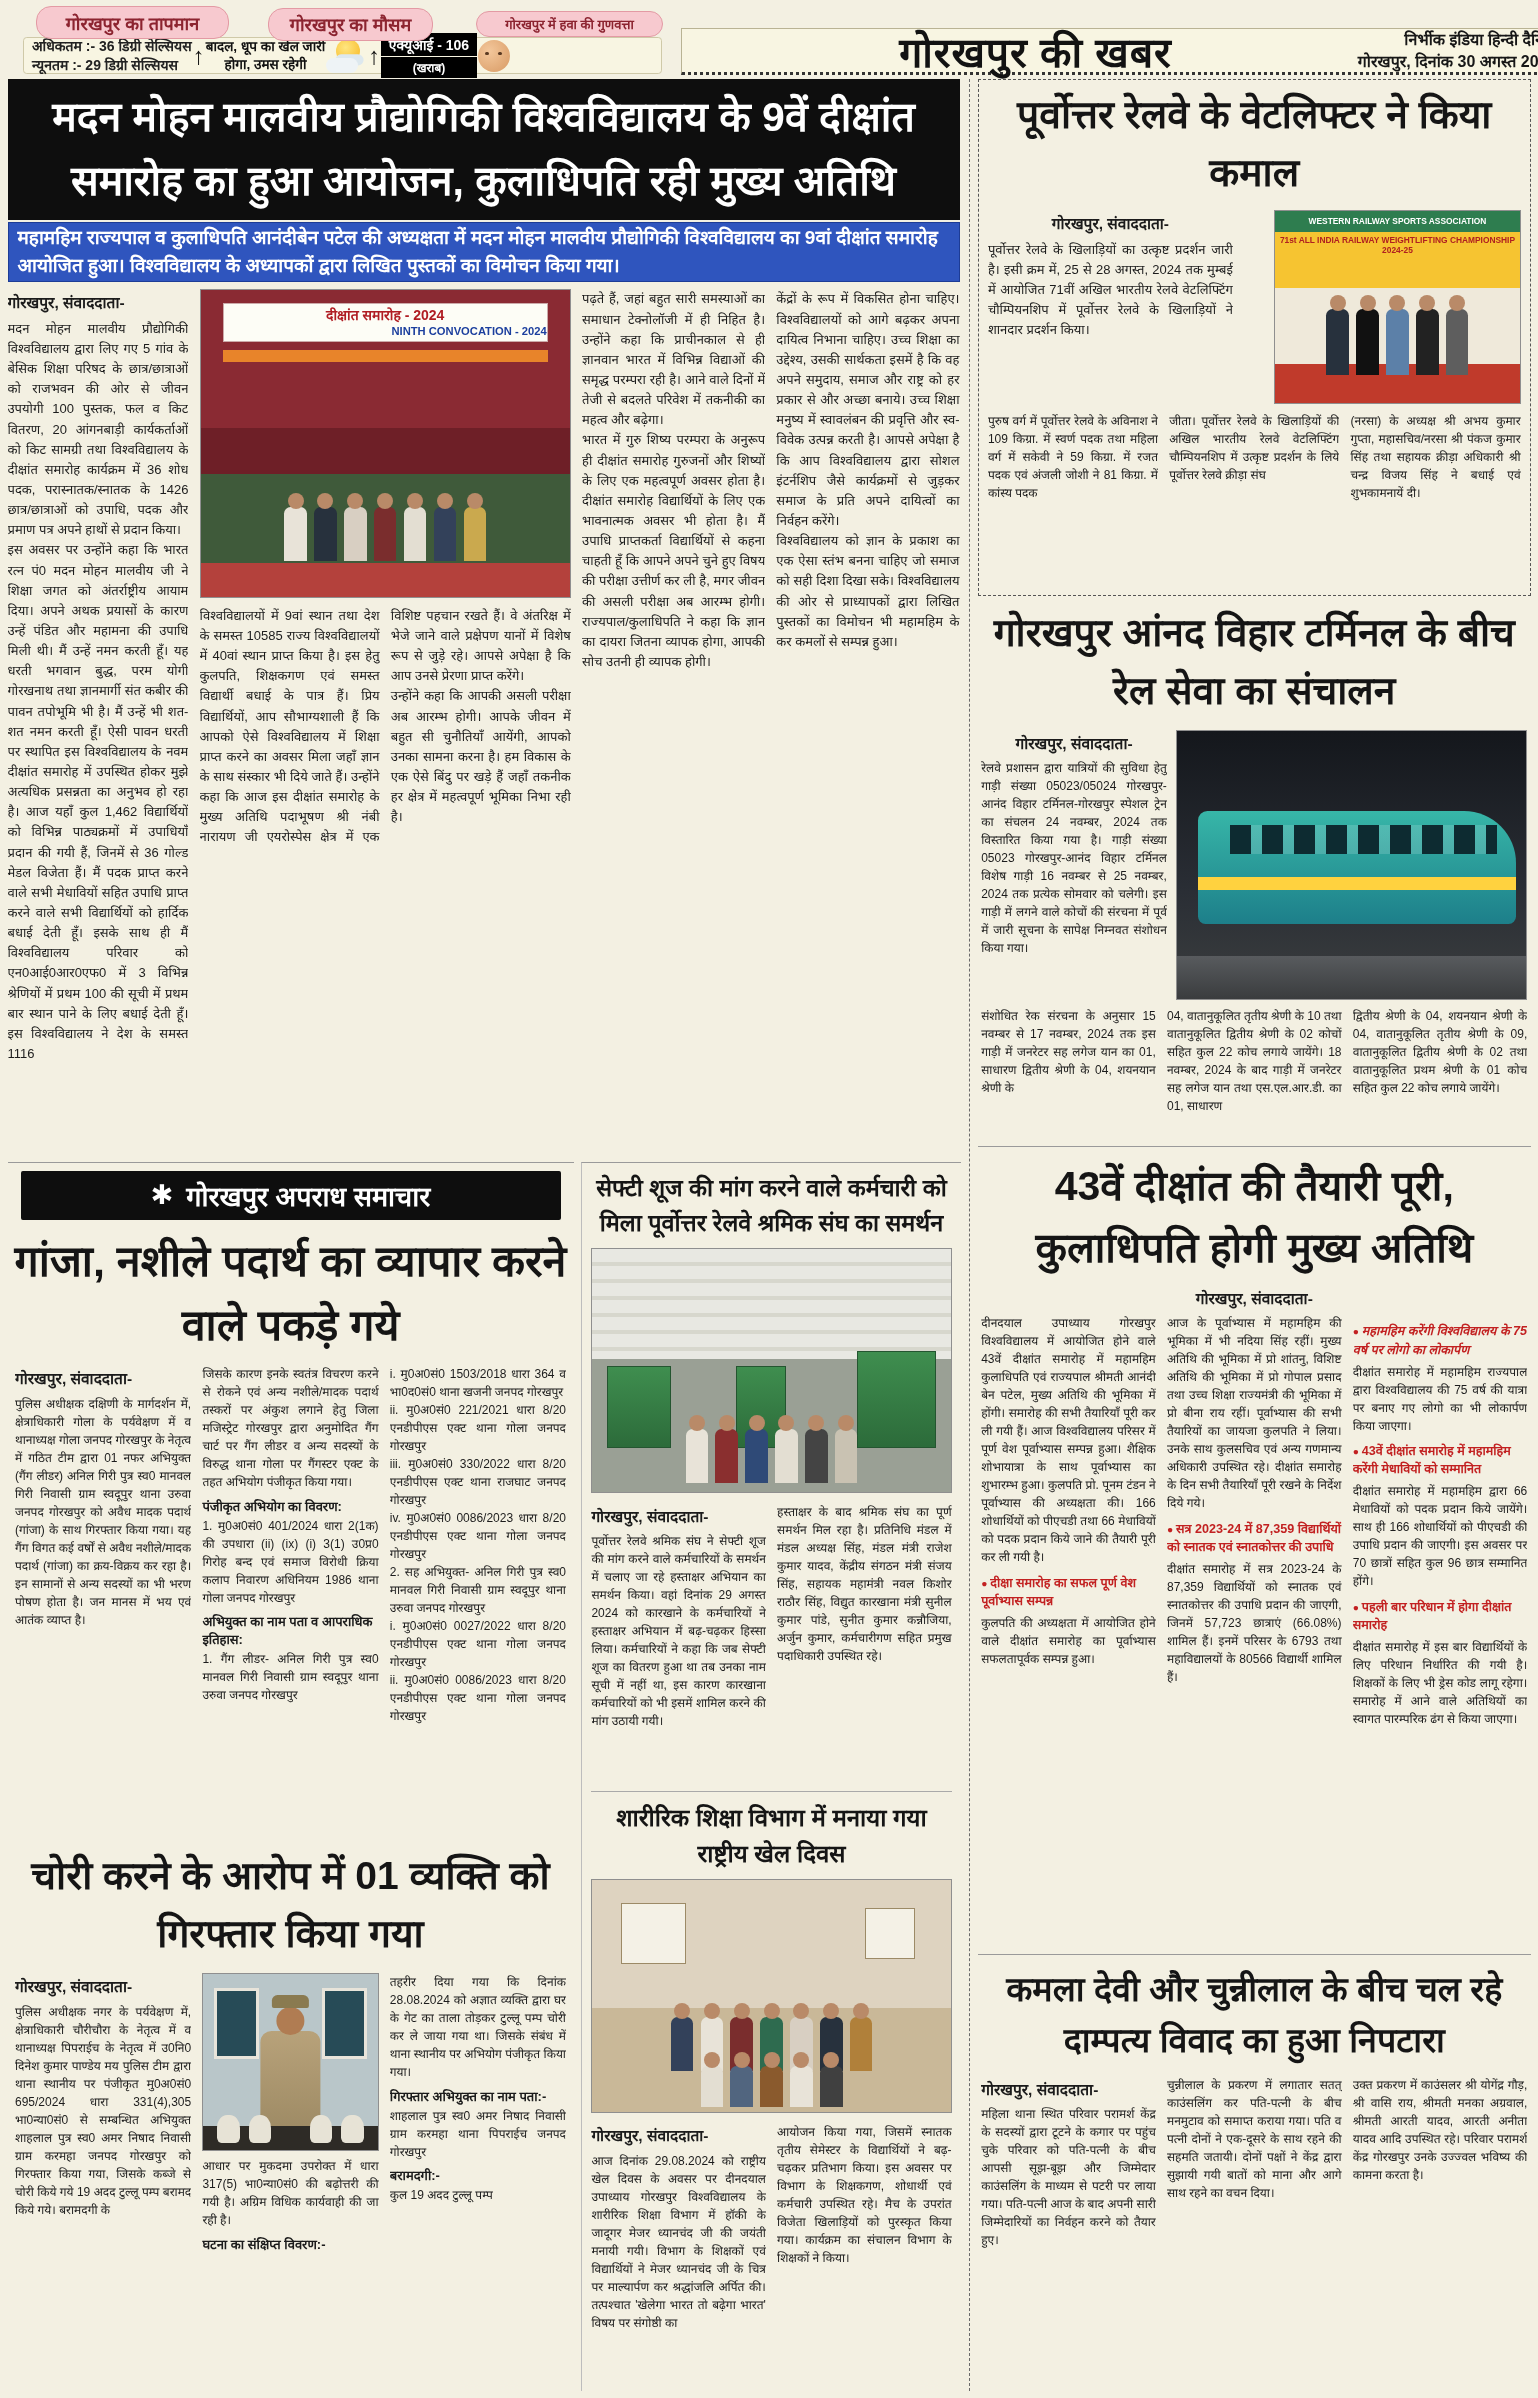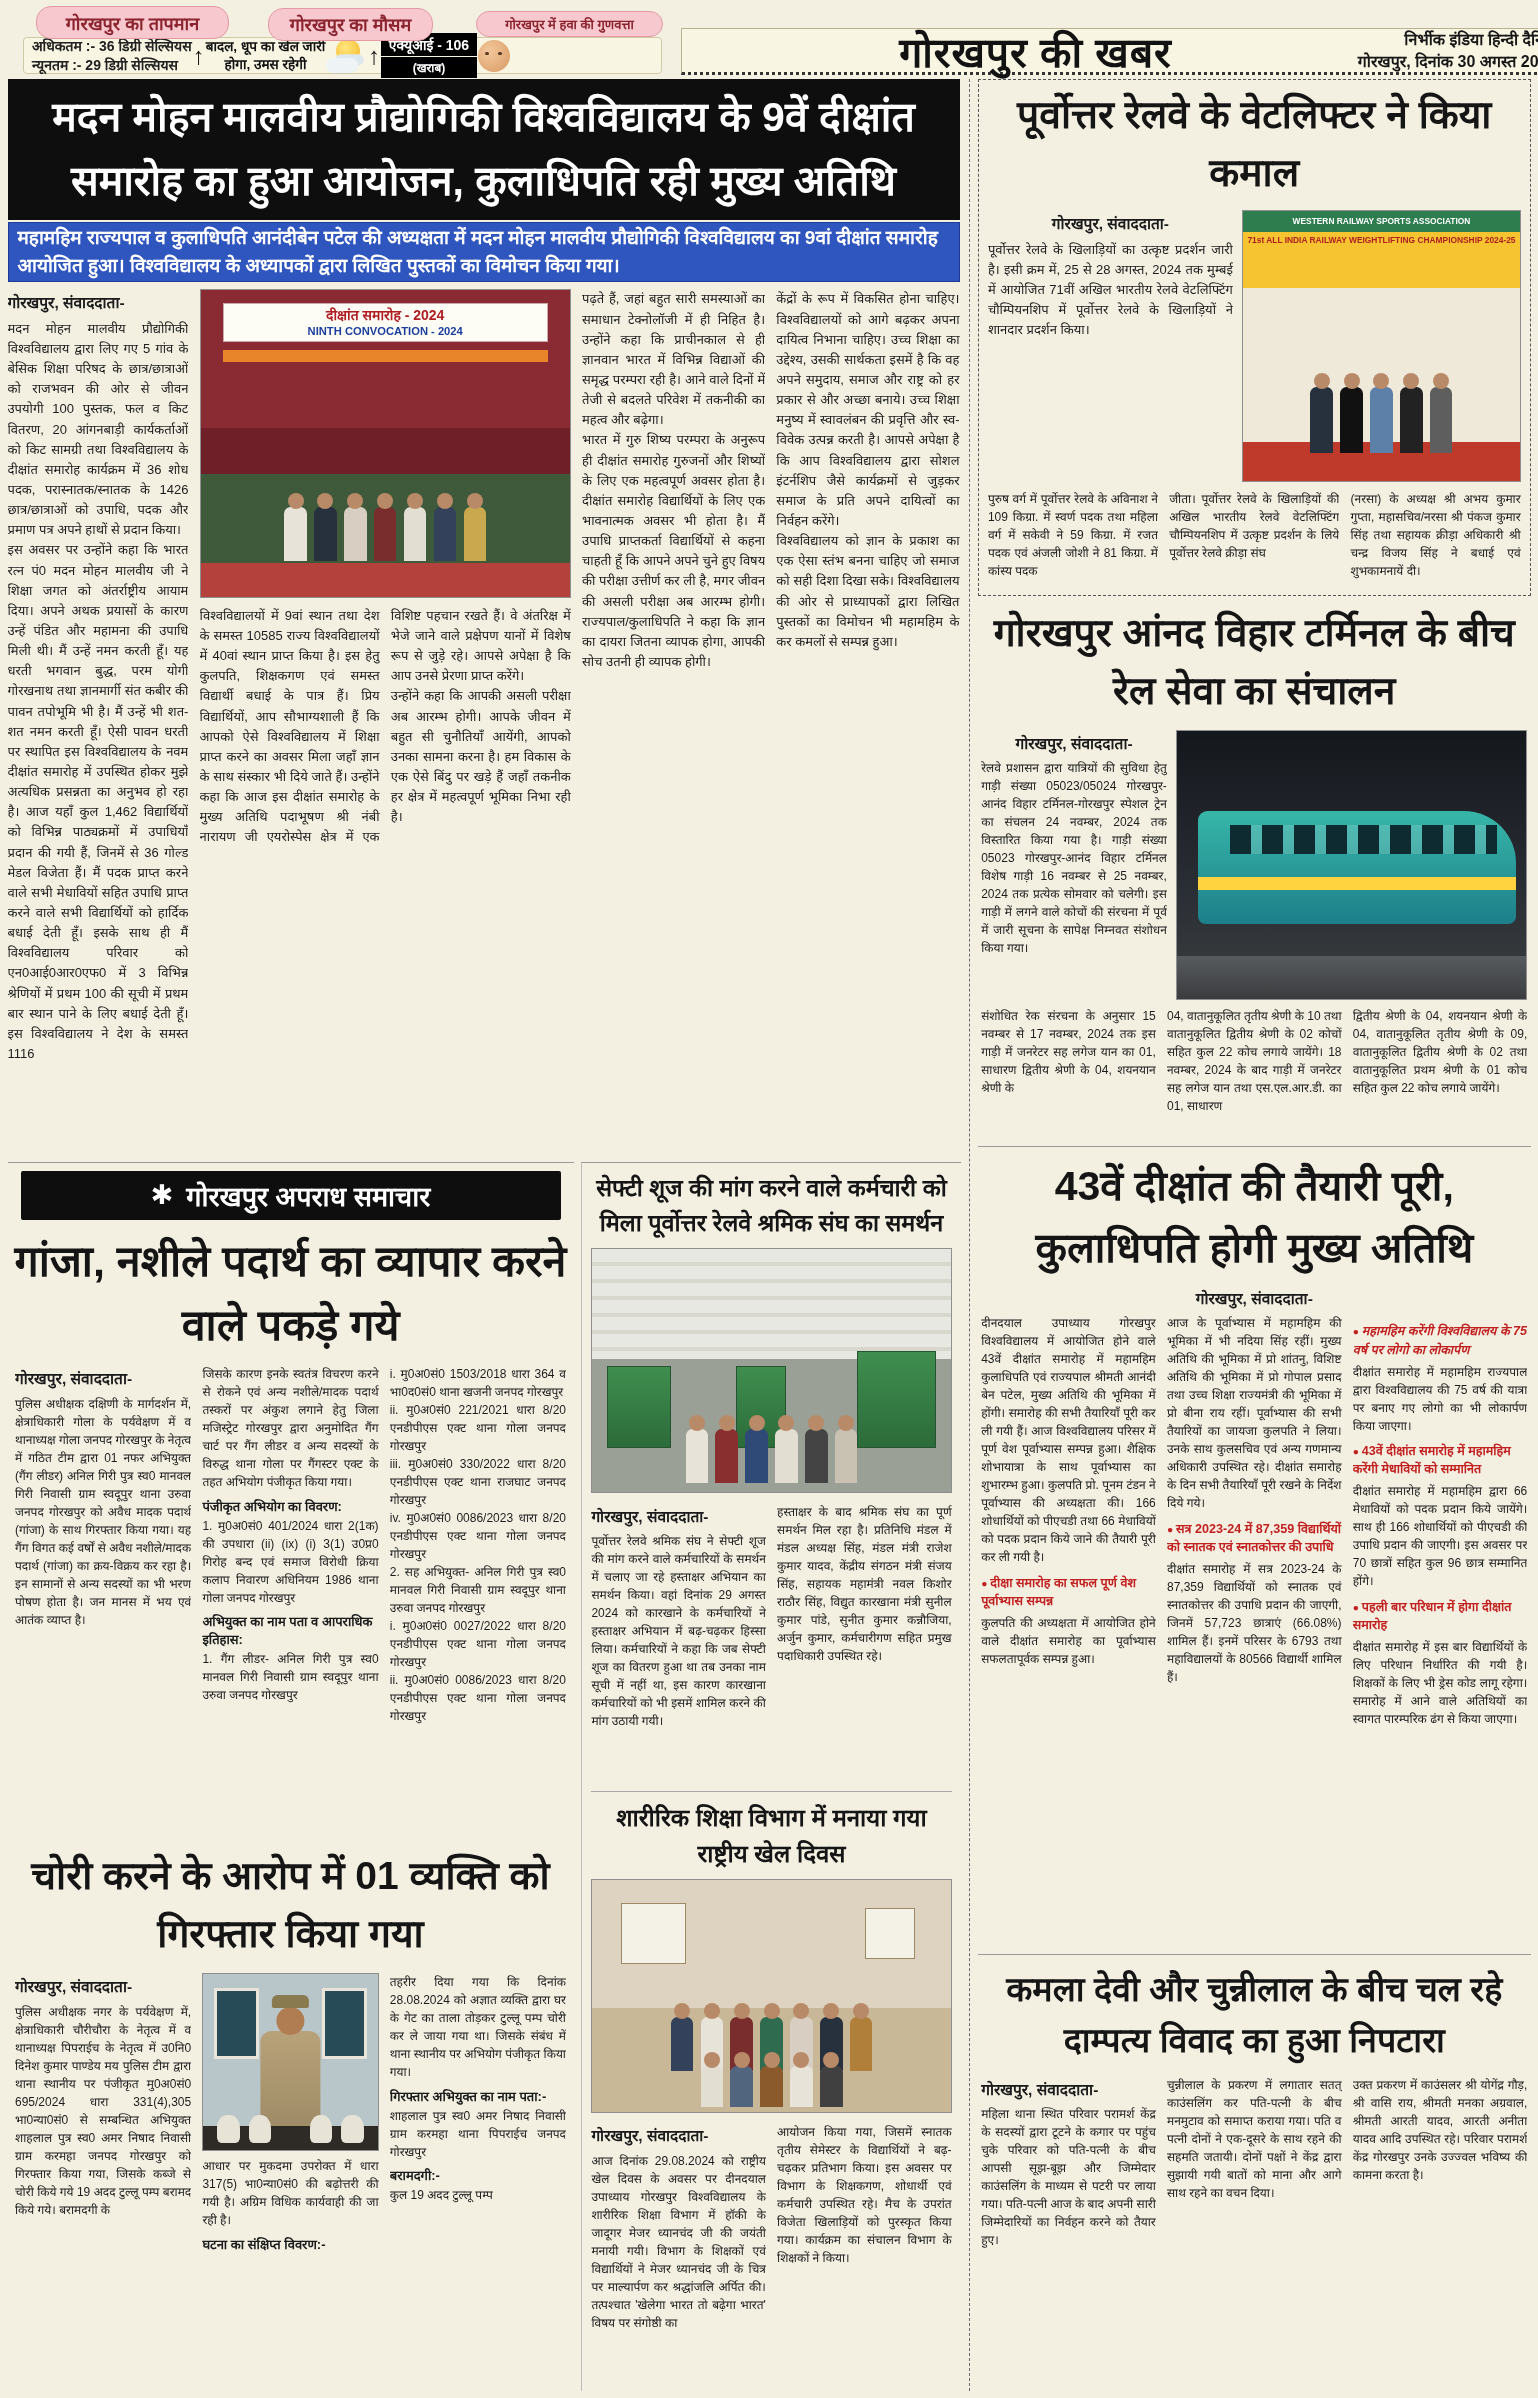--- a/index.html
+++ b/index.html
@@ -115,21 +115,21 @@
     <div style="display:flex;gap:11.2px;margin-top:7.5px;height:862px;">
       <div class="c" style="flex:0 0 19%;">
         <div class="byline">गोरखपुर, संवाददाता-</div>
         <div class="bt">मदन मोहन मालवीय प्रौद्योगिकी विश्वविद्यालय द्वारा लिए गए 5 गांव के बेसिक शिक्षा परिषद के छात्र/छात्राओं को राजभवन की ओर से जीवन उपयोगी 100 पुस्तक, फल व किट वितरण, 20 आंगनबाड़ी कार्यकर्ताओं को किट सामग्री तथा विश्वविद्यालय के दीक्षांत समारोह कार्यक्रम में 36 शोध पदक, परास्नातक/स्नातक के 1426 छात्र/छात्राओं को उपाधि, पदक और प्रमाण पत्र अपने हाथों से प्रदान किया।
 इस अवसर पर उन्होंने कहा कि भारत रत्न पं0 मदन मोहन मालवीय जी ने शिक्षा जगत को अंतर्राष्ट्रीय आयाम दिया। अपने अथक प्रयासों के कारण उन्हें पंडित और महामना की उपाधि मिली थी। मैं उन्हें नमन करती हूँ। यह धरती भगवान बुद्ध, परम योगी गोरखनाथ तथा ज्ञानमार्गी संत कबीर की पावन तपोभूमि भी है। मैं उन्हें भी शत-शत नमन करती हूँ। ऐसी पावन धरती पर स्थापित इस विश्वविद्यालय के नवम दीक्षांत समारोह में उपस्थित होकर मुझे अत्यधिक प्रसन्नता का अनुभव हो रहा है। आज यहाँ कुल 1,462 विद्यार्थियों को विभिन्न पाठ्यक्रमों में उपाधियाँ प्रदान की गयी हैं, जिनमें से 36 गोल्ड मेडल विजेता हैं। मैं पदक प्राप्त करने वाले सभी मेधावियों सहित उपाधि प्राप्त करने वाले सभी विद्यार्थियों को हार्दिक बधाई देती हूँ। इसके साथ ही मैं विश्वविद्यालय परिवार को एन0आई0आर0एफ0 में 3 विभिन्न श्रेणियों में प्रथम 100 की सूची में प्रथम बार स्थान पाने के लिए बधाई देती हूँ। इस विश्वविद्यालय ने देश के समस्त 1116</div>
       </div>
       <div class="c" style="flex:0 0 39%;">
         <div class="photo" style="height:309px;background:linear-gradient(#8a2a33 0 45%,#6e1f27 45% 60%,#3f5a3a 60% 100%);">
           <div class="ov-banner" style="top:13px;">
             <div style="color:#b01d23;font-weight:bold;font-size:14px;">दीक्षांत समारोह - 2024</div>
-            <div style="color:#1c3f9e;font-weight:bold;font-size:11.2px;">NINTH CONVOCATION - 2024</div>
+            <div style="color:#1c3f9e;font-weight:bold;font-size:11.2px;text-align:right;">NINTH CONVOCATION - 2024</div>
           </div>
           <div style="position:absolute;left:6%;right:6%;top:60px;height:11.2px;background:#e8842a;"></div>
           <div class="people" style="bottom:36px;">
             <span class="person" style="--c:#e8e3d8;background:#e8e3d8;"></span>
             <span class="person" style="background:#27313d;"></span>
             <span class="person" style="background:#d8cfc2;"></span>
             <span class="person" style="background:#7a2d2d;"></span>
             <span class="person" style="background:#e3ded2;"></span>
             <span class="person" style="background:#33415a;"></span>
             <span class="person" style="background:#caa94e;"></span>
@@ -270,21 +270,21 @@
 
   <div class="sec" style="left:969px;top:79px;width:562px;height:2312px;border-left:1.9px dashed #6a6a6a;padding-left:7.5px;">
 
     <div style="height:517px;border:1.9px dashed #555;padding:5.6px 9.4px;">
       <div class="headline" style="font-size:39px;">पूर्वोत्तर रेलवे के वेटलिफ्टर ने किया कमाल</div>
       <div style="display:flex;gap:9.4px;margin-top:7.5px;">
         <div class="c" style="flex:0 0 46%;">
           <div class="byline" style="text-align:center;">गोरखपुर, संवाददाता-</div>
           <div class="bt">पूर्वोत्तर रेलवे के खिलाड़ियों का उत्कृष्ट प्रदर्शन जारी है। इसी क्रम में, 25 से 28 अगस्त, 2024 तक मुम्बई में आयोजित 71वीं अखिल भारतीय रेलवे वेटलिफ्टिंग चौम्पियनशिप में पूर्वोत्तर  रेलवे के खिलाड़ियों ने शानदार प्रदर्शन किया।</div>
         </div>
-        <div class="photo" style="flex:1;height:272px;background:#efe9da;">
+        <div class="photo" style="flex:1;height:194px;background:#efe9da;margin-left:32px;">
           <span style="position:absolute;left:0;right:0;top:0;height:20.6px;background:#2e7d4f;color:#fff;font-size:8.4px;font-weight:bold;display:flex;align-items:center;justify-content:center;">WESTERN RAILWAY SPORTS ASSOCIATION</span>
           <span style="position:absolute;left:0;right:0;top:20.6px;height:56px;background:#f6c431;color:#b02020;font-size:8.4px;font-weight:bold;text-align:center;padding-top:3.7px;">71st ALL INDIA RAILWAY WEIGHTLIFTING CHAMPIONSHIP 2024-25</span>
           <span style="position:absolute;left:0;right:0;bottom:0;height:39px;background:#c03a2b;"></span>
           <span class="people" style="bottom:28px;">
             <span class="person" style="background:#27313d;height:66px;"></span>
             <span class="person" style="background:#111;height:66px;"></span>
             <span class="person" style="background:#5c80a8;height:66px;"></span>
             <span class="person" style="background:#222;height:66px;"></span>
             <span class="person" style="background:#5e5e5e;height:66px;"></span>
           </span>

